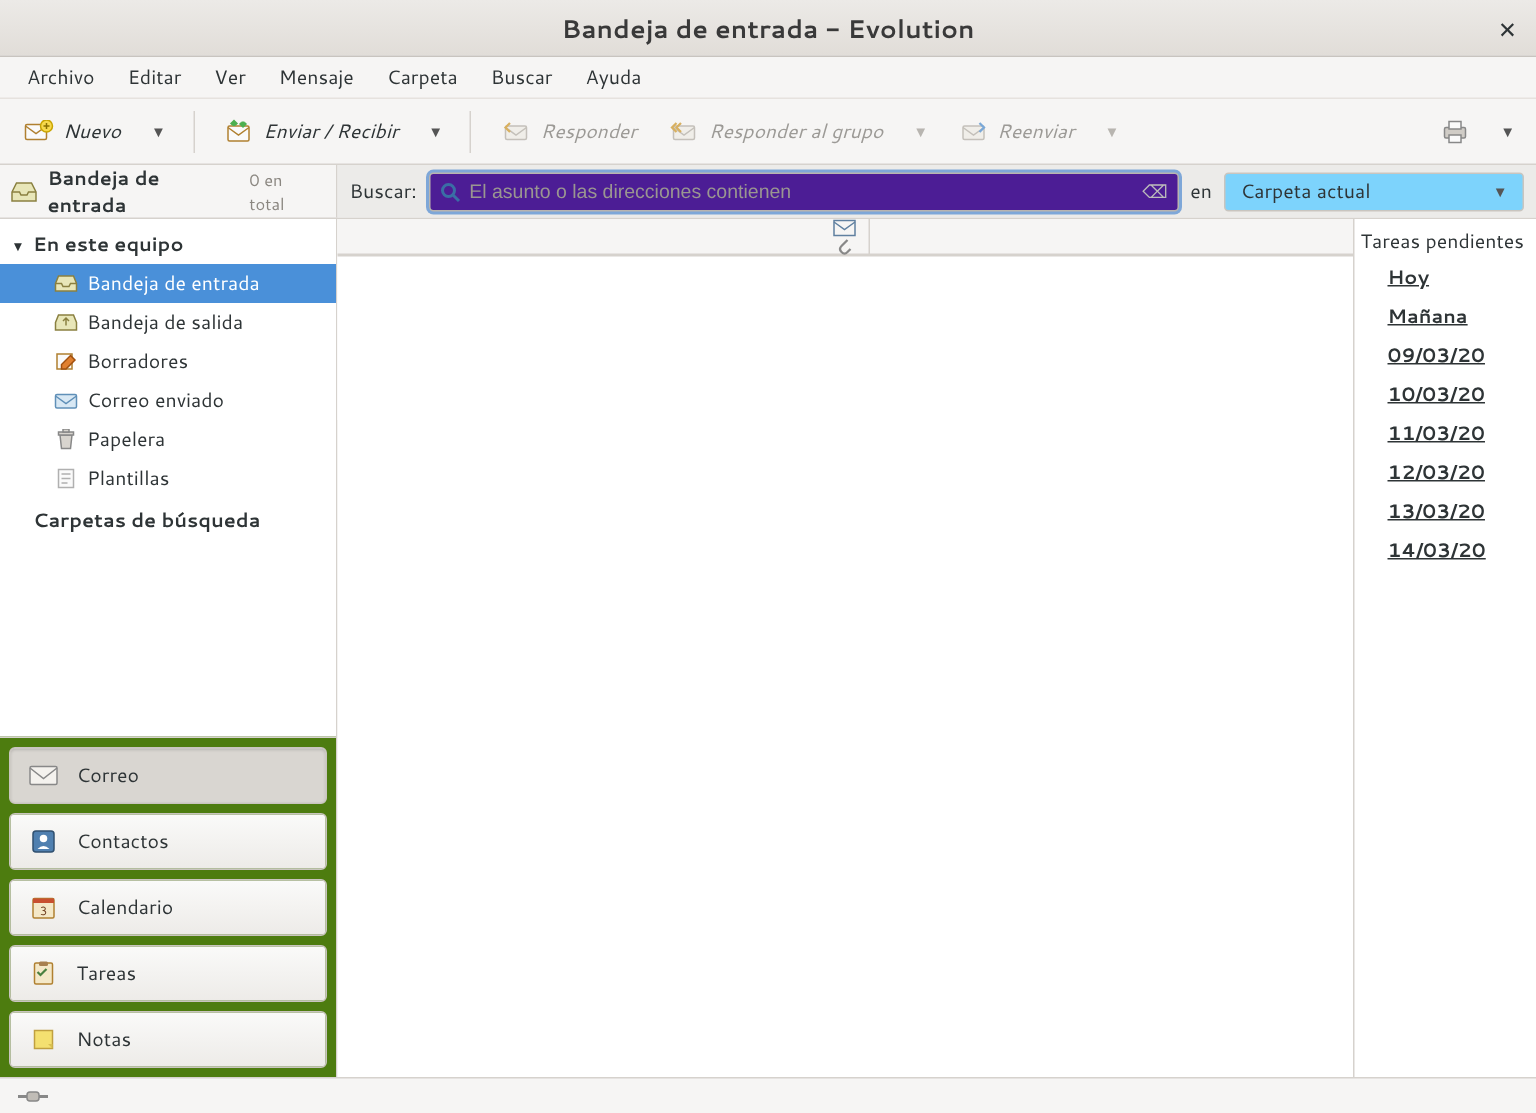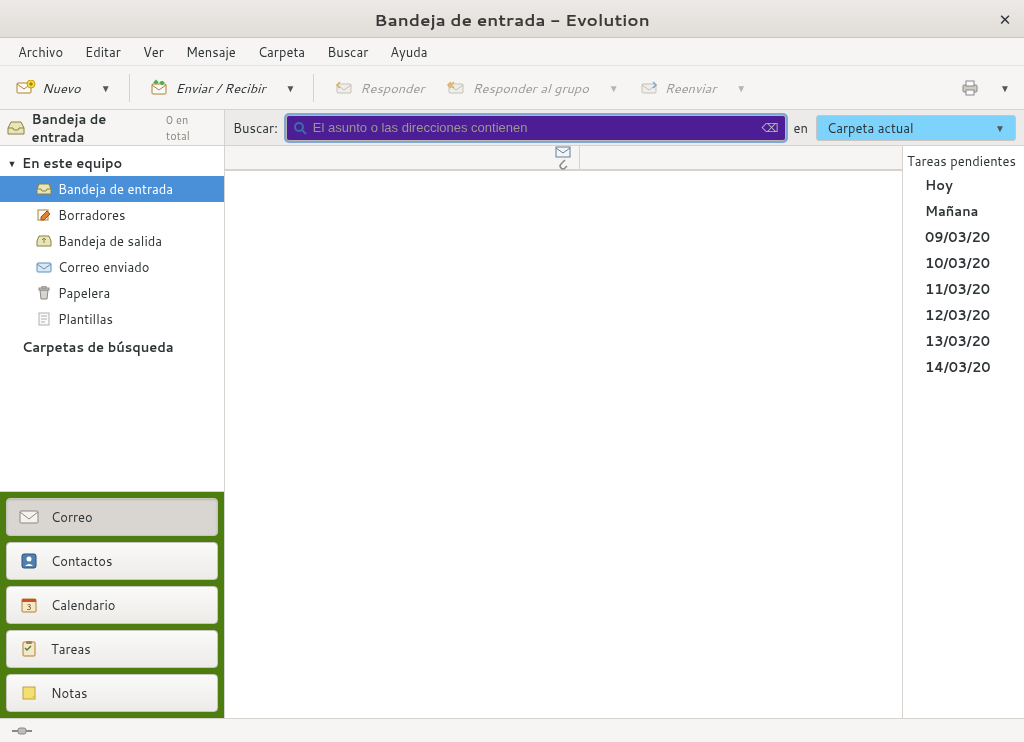--- a/index.html
+++ b/index.html
@@ -258,21 +258,21 @@
   .msg-empty { color: #2e3436; }
   .msg-preview { height: 110px; border-top: 1px solid #d6d2cd; background:#fff;}
   
   .tasks {
     width: 122px;
     border-left: 1px solid #d6d2cd;
     background: #fff;
     padding: 4px 0;
   }
   .tasks-title { font-weight: normal; padding: 2px 4px; font-size: 13px;}
-  .tasks-item { padding: 4px 4px 4px 22px; font-weight: bold; font-size: 13px;}
+  .tasks-item { padding: 4px 4px 4px 22px; font-weight: bold; font-size: 13px; text-decoration: underline;}
   
   .statusbar {
     height: 24px;
     border-top: 1px solid #d6d2cd;
     background: #f6f5f4;
     display: flex;
     align-items: center;
     padding: 0 10px;
   }
   .statusbar .grip { color: #999; font-size: 14px;}
@@ -413,35 +413,35 @@
         <span class="ficon">
             <svg width="16" height="12" viewBox="0 0 16 12">
               <path d="M1 6 L3 1 L13 1 L15 6 L15 11 L1 11 Z" fill="#e8e6b8" stroke="#8a8040"></path>
               <path d="M1 6 L5 6 L6 8 L10 8 L11 6 L15 6" fill="none" stroke="#8a8040"></path>
             </svg>
           </span>
         <span>Bandeja de entrada</span>
       </div>
       <div class="tree-item">
         <span class="ficon">
+            <svg width="16" height="12" viewBox="0 0 16 12">
+              <path d="M1 6 L3 1 L13 1 L15 6 L15 11 L1 11 Z" fill="#e8e6b8" stroke="#8a8040"></path>
+              <path d="M8 8 L8 3 M6 5 L8 3 L10 5" fill="none" stroke="#8a8040"></path>
+            </svg>
+          </span>
+        <span>Bandeja de salida</span>
+      </div>
+      <div class="tree-item">
+        <span class="ficon">
             <svg width="16" height="14" viewBox="0 0 16 14">
               <rect x="2" y="2" width="10" height="10" fill="#fafafa" stroke="#b08030"></rect>
               <path d="M11 3 L14 6 L8 12 L5 12 L5 9 Z" fill="#e08030" stroke="#a05010"></path>
             </svg>
           </span>
         <span>Borradores</span>
-      </div>
-      <div class="tree-item">
-        <span class="ficon">
-            <svg width="16" height="12" viewBox="0 0 16 12">
-              <path d="M1 6 L3 1 L13 1 L15 6 L15 11 L1 11 Z" fill="#e8e6b8" stroke="#8a8040"></path>
-              <path d="M8 8 L8 3 M6 5 L8 3 L10 5" fill="none" stroke="#8a8040"></path>
-            </svg>
-          </span>
-        <span>Bandeja de salida</span>
       </div>
       <div class="tree-item">
         <span class="ficon">
             <svg width="16" height="12" viewBox="0 0 16 12">
               <rect x="1" y="2" width="14" height="9" rx="1" fill="#d8e8f4" stroke="#6090b8"></rect>
               <path d="M1 3 L8 8 L15 3" fill="none" stroke="#6090b8"></path>
             </svg>
           </span>
         <span>Correo enviado</span>
       </div>

